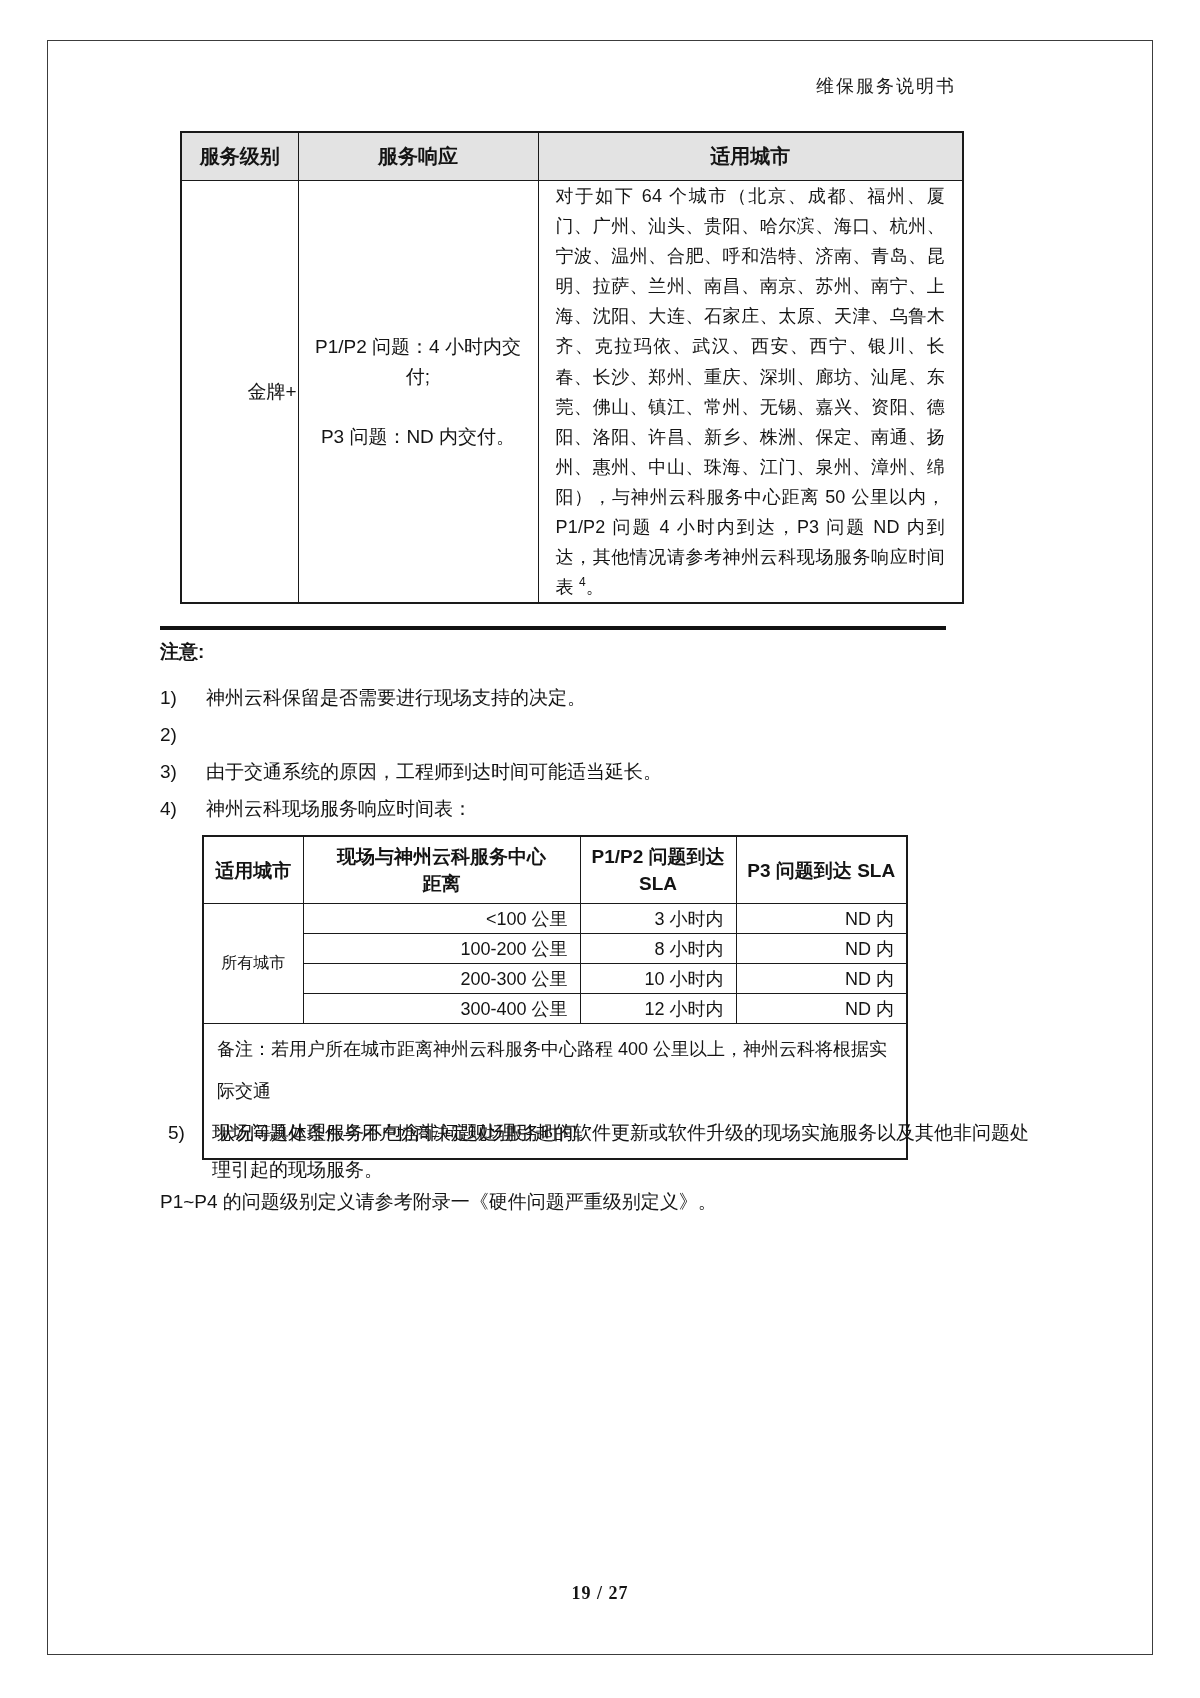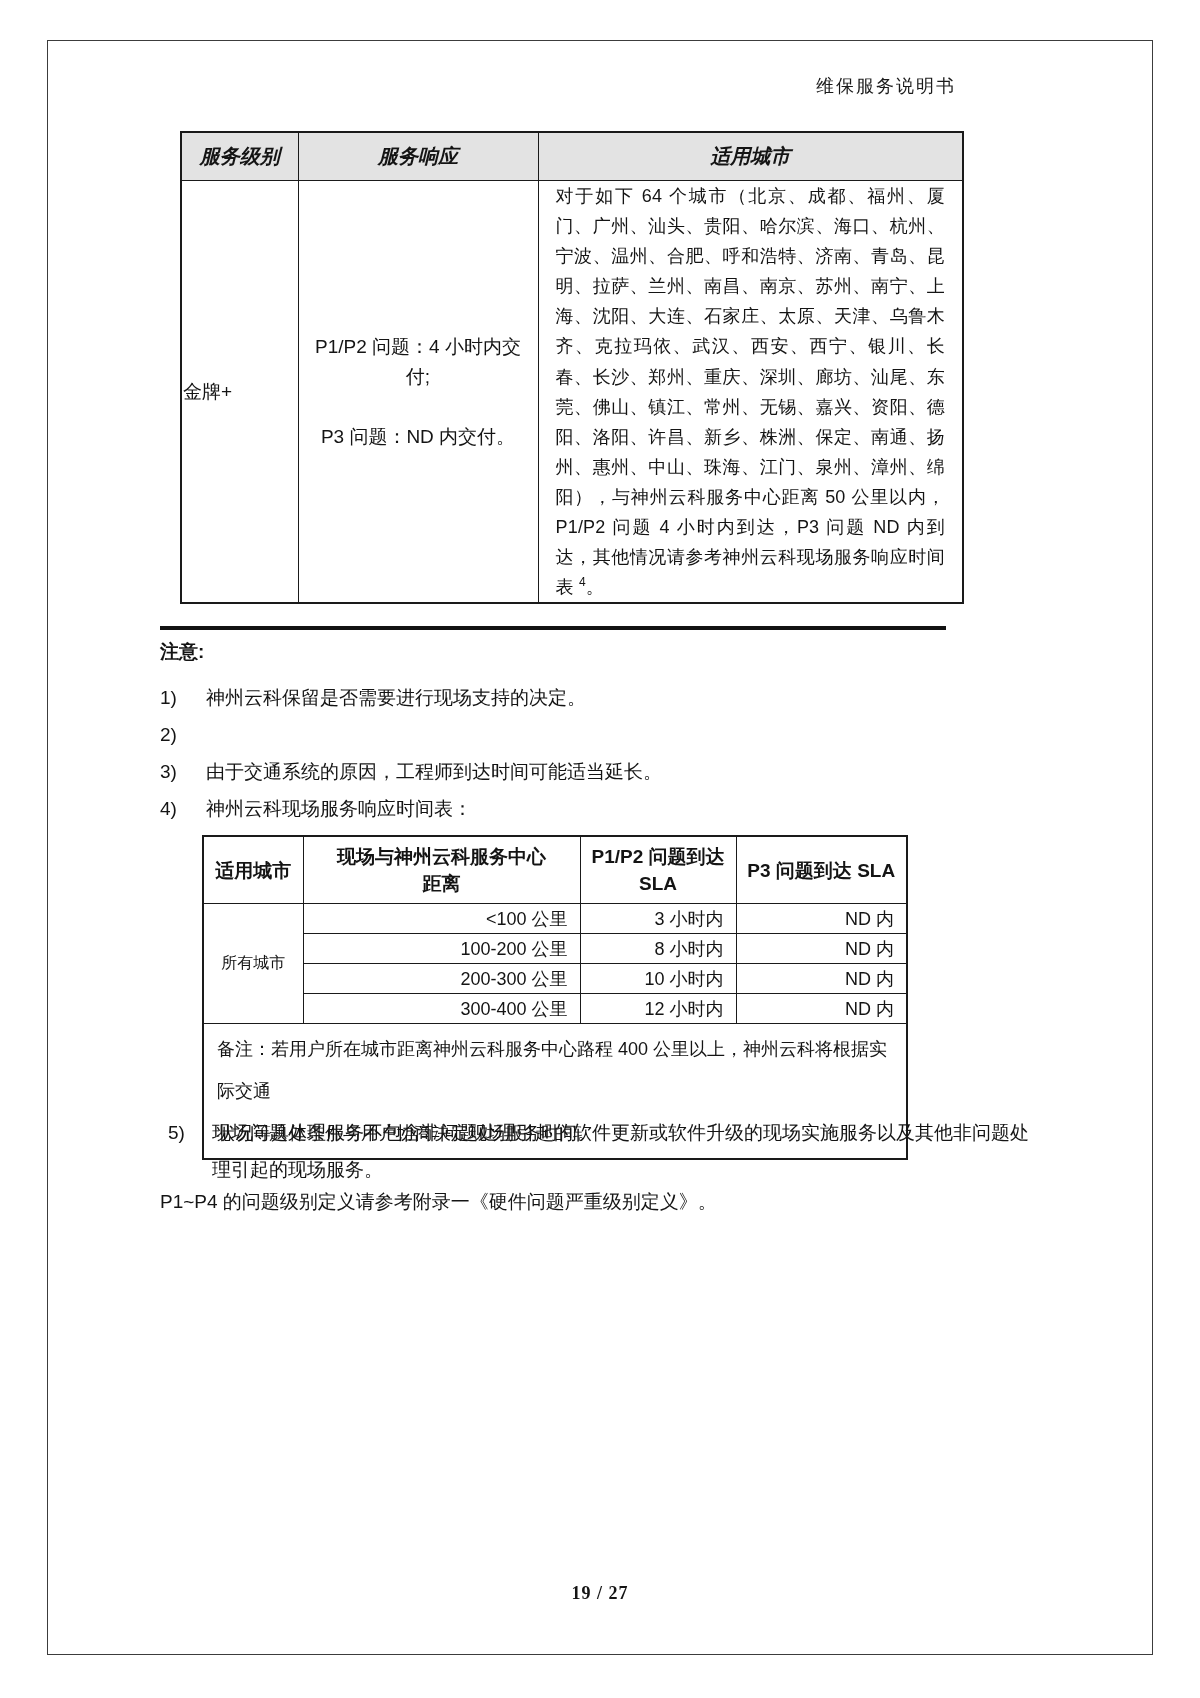--- a/index.html
+++ b/index.html
@@ -20,24 +20,24 @@
 
   
   .service-table{
     position:absolute;left:180px;top:131px;width:782px;
     border-collapse:collapse;table-layout:fixed;
   }
   .service-table th,.service-table td{border:1px solid #1a1a1a;}
   .service-table{border:2px solid #1a1a1a;}
   .service-table th{
     background:var(--table-header-bg,#e3e3e3);
-    height:45px;font-size:20px;font-weight:bold;text-align:center;font-style:italic;
+    height:45px;font-size:20px;font-weight:bold;text-align:center;
   }
   .service-table td{vertical-align:middle;}
-  .cell-level{text-align:left;font-size:19px;}
+  .cell-level{text-align:right;font-size:19px;}
   .cell-response{text-align:center;font-size:19px;padding:0 12px;}
   .cell-response .resp-block{white-space:pre-line;line-height:30px;}
   .cell-response .resp-gap{height:30px;}
   .cell-cities{
     font-size:18px;line-height:30.1px;text-align:justify;
     padding:0 17px;letter-spacing:0.2px;
   }
   .cell-cities sup{font-size:12px;line-height:0;}
 
   

